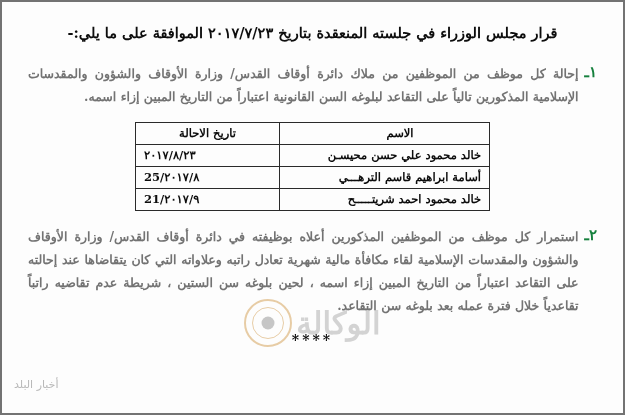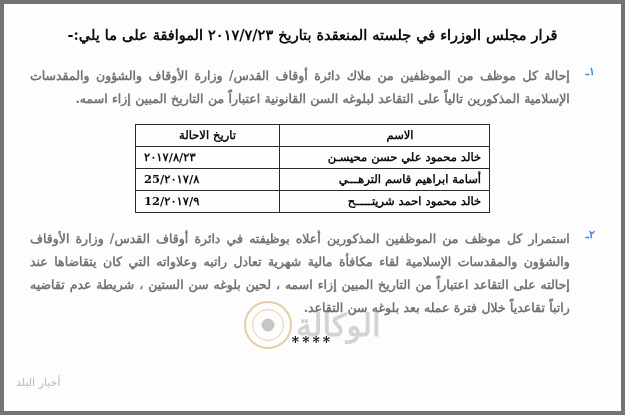--- a/index.html
+++ b/index.html
@@ -11,21 +11,21 @@
     height: 415px;
     background: #ffffff;
     font-family: "DejaVu Sans", sans-serif;
     overflow: hidden;
   }
   .page {
     position: relative;
     width: 625px;
     height: 415px;
     box-sizing: border-box;
-    border: 4px solid #737373;
+    border: 2px solid #737373;
     background: #fdfdfd;
     direction: rtl;
     overflow: hidden;
   }
   .inner {
     position: relative;
     padding: 14px 26px 0 26px;
     box-sizing: border-box;
     height: 100%;
   }
@@ -42,24 +42,24 @@
   .clause {
     display: flex;
     flex-direction: row;
     align-items: flex-start;
     margin: 0 0 14px 0;
   }
   .clause-num {
     flex: 0 0 auto;
     font-family: "DejaVu Serif", serif;
     font-weight: bold;
-    font-size: 11px;
-    color: #3b82f6;
+    font-size: 15px;
+    color: #15803d;
     padding-top: 1px;
-    margin-left: 16px;
+    margin-left: 6px;
     white-space: nowrap;
   }
   .clause-body {
     flex: 1 1 auto;
     font-family: "DejaVu Serif", serif;
     font-weight: bold;
     font-size: 12.5px;
     color: #737373;
     line-height: 1.85;
     text-align: justify;
@@ -202,21 +202,21 @@
         <tr>
           <td class="name">خالد محمود علي حسن محيسـن</td>
           <td class="date">٢٠١٧/٨/٢٣</td>
         </tr>
         <tr>
           <td class="name">أسامة ابراهيم قاسم الترهـــي</td>
           <td class="date">٢٠١٧/٨/25</td>
         </tr>
         <tr>
           <td class="name">خالد محمود احمد شريتـــــح</td>
-          <td class="date">٢٠١٧/٩/12</td>
+          <td class="date">٢٠١٧/٩/21</td>
         </tr>
       </tbody>
     </table>
 
     <div class="clause">
       <div class="clause-num">٢ـ</div>
       <div class="clause-body j">استمرار كل موظف من الموظفين المذكورين أعلاه بوظيفته في دائرة أوقاف القدس/ وزارة الأوقاف والشؤون والمقدسات الإسلامية لقاء مكافأة مالية شهرية تعادل راتبه وعلاواته التي كان يتقاضاها عند إحالته على التقاعد اعتباراً من التاريخ المبين إزاء اسمه ، لحين بلوغه سن الستين ، شريطة عدم تقاضيه راتباً تقاعدياً خلال فترة عمله بعد بلوغه سن التقاعد.</div>
     </div>
 
     <div class="stars">****</div>

